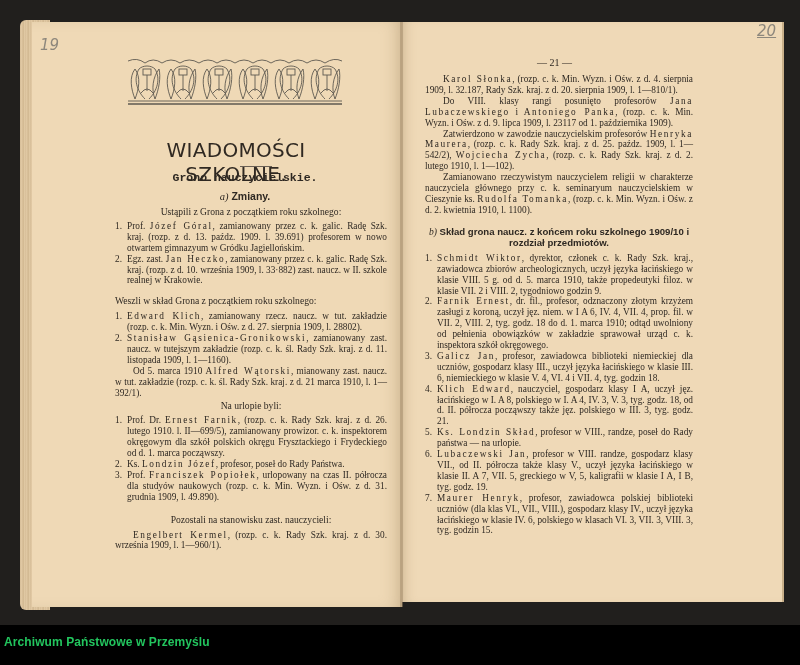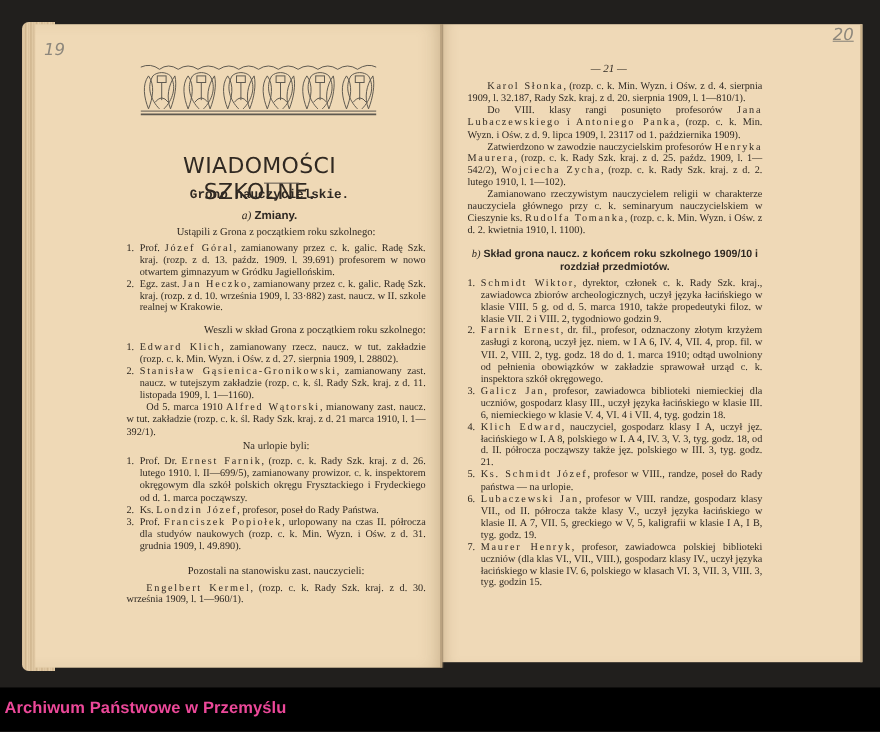--- a/index.html
+++ b/index.html
@@ -7,21 +7,21 @@
     width:800px; height:665px; overflow:hidden; position:relative;
     background:#1f1d1b;
     font-family:"Liberation Serif", "DejaVu Serif", serif;
     color:#2e2822;
   }
   .scan-bg { position:absolute; left:0; top:0; width:800px; height:625px; background:#211f1d; }
   .caption-bar { position:absolute; left:0; top:625px; width:800px; height:40px; background:#000; }
   .caption {
     position:absolute; left:4px; top:635px;
     font-family:"Liberation Sans", "DejaVu Sans", sans-serif;
-    font-weight:bold; font-size:15px; color:#ec4899; letter-spacing:0.1px;
+    font-weight:bold; font-size:12px; color:#22c55e; letter-spacing:0.1px;
   }
   
   .edges {
     position:absolute; left:20px; top:20px; width:30px; height:590px;
     background:repeating-linear-gradient(90deg,#d6bd98 0px,#e3cba6 2px,#cdb38c 3px,#e6cfaa 5px);
     border-radius:6px 0 0 6px;
   }
   .page-left {
     position:absolute; left:32px; top:22px; width:370px; height:585px;
     background:#efd9b6;
@@ -53,21 +53,21 @@
   .sub { font-size:9.6px; }
 
   .txt { font-size:9.3px; line-height:10.9px; }
   .block { position:absolute; }
   .item { display:flex; }
   .item .num { width:12px; flex:none; }
   .item .body { flex:1; text-align:justify; }
   .sp { letter-spacing:1.6px; }
   .indent { text-indent:18px; text-align:justify; }
 
-  .pagenum { position:absolute; left:537px; top:57px; font-size:10px;font-style:italic; }
+  .pagenum { position:absolute; left:537px; top:57px; font-size:10px; }
   .bhead { font-family:"Liberation Sans", sans-serif; font-weight:bold; font-size:9.6px; line-height:11px; }
   .bhead i { font-family:"Liberation Serif", serif; font-weight:normal; }
 </style>
 </head>
 <body>
 
 <div class="scan-bg"></div>
 
 <div class="edges"></div>
 <div class="page-left"></div>
@@ -107,21 +107,21 @@
   <div class="sub" style="text-align:center; margin-bottom:3px;">Ustąpili z Grona z początkiem roku szkolnego:</div>
   <div class="item">
       <span class="num">1.</span>
       <span class="body"><span>Prof. </span><span class="sp">Józef Góral</span><span>, zamianowany przez c. k. galic. Radę Szk. kraj. (rozp. z d. 13. paźdz. 1909. l. 39.691) profesorem w nowo otwartem gimnazyum w Gródku Jagiellońskim.</span></span>
     </div>
   <div class="item">
       <span class="num">2.</span>
       <span class="body"><span>Egz. zast. </span><span class="sp">Jan Heczko</span><span>, zamianowany przez c. k. galic. Radę Szk. kraj. (rozp. z d. 10. września 1909, l. 33·882) zast. naucz. w II. szkole realnej w Krakowie.</span></span>
     </div>
 
-  <div class="sub" style="text-align:right; margin:10px 0 4px;">Weszli w skład Grona z początkiem roku szkolnego:</div>
+  <div class="sub" style="text-align:left; margin:10px 0 4px;">Weszli w skład Grona z początkiem roku szkolnego:</div>
   <div class="item">
       <span class="num">1.</span>
       <span class="body"><span class="sp">Edward Klich</span><span>, zamianowany rzecz. naucz. w tut. zakładzie (rozp. c. k. Min. Wyzn. i Ośw. z d. 27. sierpnia 1909, l. 28802).</span></span>
     </div>
   <div class="item">
       <span class="num">2.</span>
       <span class="body"><span class="sp">Stanisław Gąsienica-Gronikowski</span><span>, zamianowany zast. naucz. w tutejszym zakładzie (rozp. c. k. śl. Rady Szk. kraj. z d. 11. listopada 1909, l. 1—1160).</span></span>
     </div>
   <div class="indent"><span>Od 5. marca 1910 </span><span class="sp">Alfred Wątorski</span><span>, mianowany zast. naucz. w tut. zakładzie (rozp. c. k. śl. Rady Szk. kraj. z d. 21 marca 1910, l. 1—392/1).</span></div>
 
@@ -164,21 +164,21 @@
   <div class="item">
       <span class="num">3.</span>
       <span class="body"><span class="sp">Galicz Jan</span><span>, profesor, zawiadowca biblioteki niemieckiej dla uczniów, gospodarz klasy III., uczył języka łacińskiego w klasie III. 6, niemieckiego w klasie V. 4, VI. 4 i VII. 4, tyg. godzin 18.</span></span>
     </div>
   <div class="item">
       <span class="num">4.</span>
       <span class="body"><span class="sp">Klich Edward</span><span>, nauczyciel, gospodarz klasy I A, uczył jęz. łacińskiego w I. A 8, polskiego w I. A 4, IV. 3, V. 3, tyg. godz. 18, od d. II. półrocza począwszy także jęz. polskiego w III. 3, tyg. godz. 21.</span></span>
     </div>
   <div class="item">
       <span class="num">5.</span>
-      <span class="body"><span class="sp">Ks. Schmidt Józef</span><span>, profesor w VIII., randze, poseł do Rady państwa — na urlopie.</span></span>
+      <span class="body"><span class="sp">Ks. Londzin Skład</span><span>, profesor w VIII., randze, poseł do Rady państwa — na urlopie.</span></span>
     </div>
   <div class="item">
       <span class="num">6.</span>
       <span class="body"><span class="sp">Lubaczewski Jan</span><span>, profesor w VIII. randze, gospodarz klasy VII., od II. półrocza także klasy V., uczył języka łacińskiego w klasie II. A 7, VII. 5, greckiego w V, 5, kaligrafii w klasie I A, I B, tyg. godz. 19.</span></span>
     </div>
   <div class="item">
       <span class="num">7.</span>
       <span class="body"><span class="sp">Maurer Henryk</span><span>, profesor, zawiadowca polskiej biblioteki uczniów (dla klas VI., VII., VIII.), gospodarz klasy IV., uczył języka łacińskiego w klasie IV. 6, polskiego w klasach VI. 3, VII. 3, VIII. 3, tyg. godzin 15.</span></span>
     </div>
 </div>

